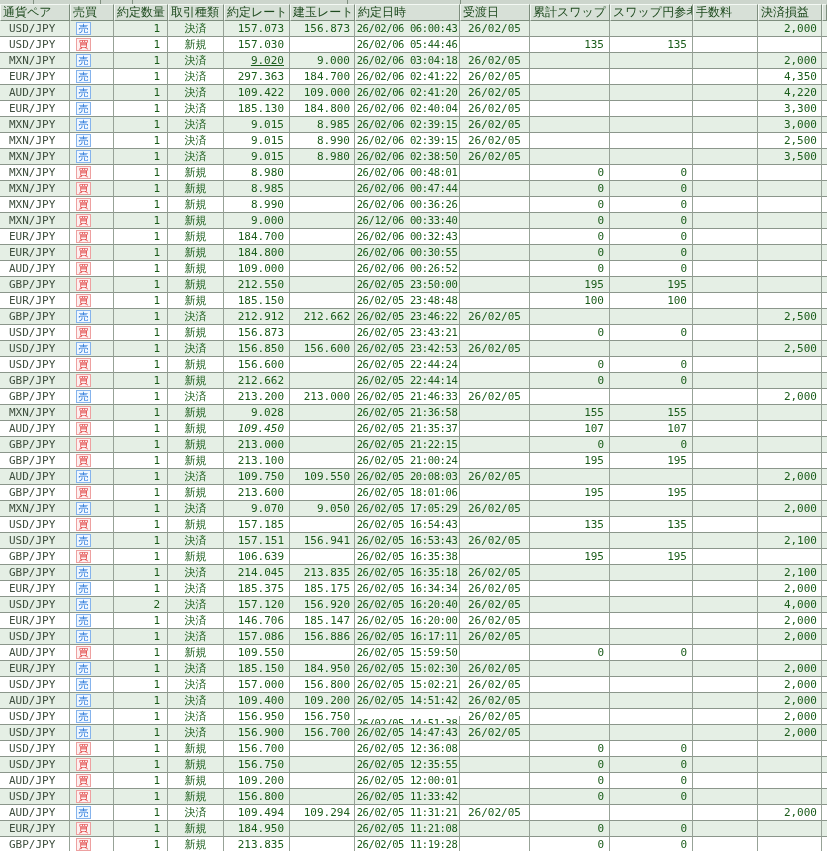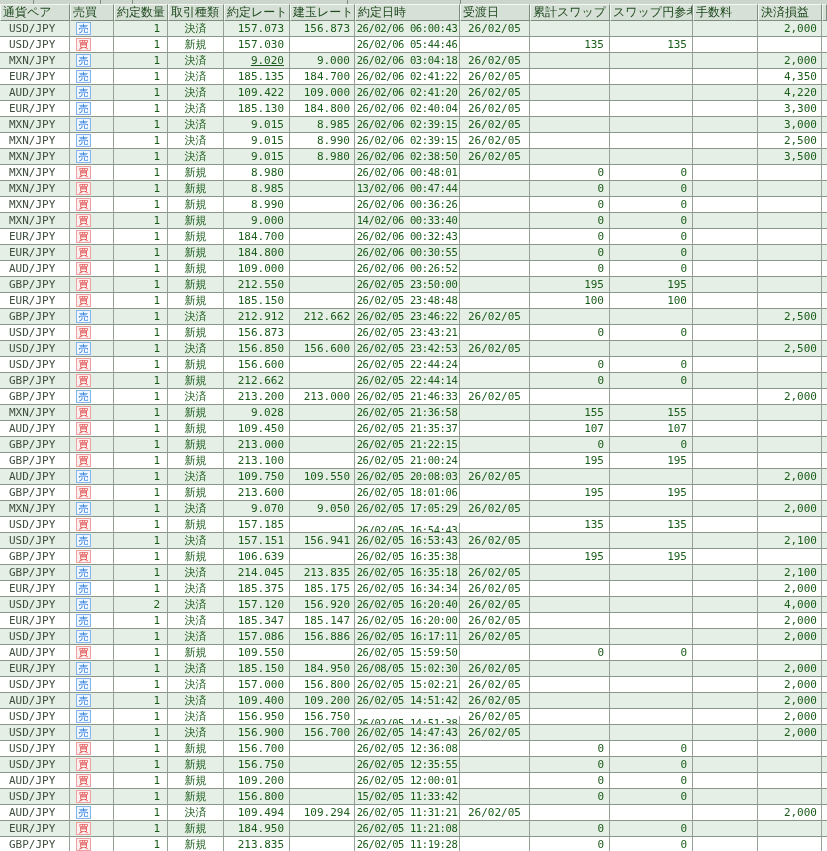--- a/index.html
+++ b/index.html
@@ -106,21 +106,21 @@
         <div class="cell ar pr5" style="width: 83px;"></div>
         <div class="cell ar pr5" style="width: 65px;"></div>
         <div class="cell ar pr4" style="width: 64px;">2,000</div>
         <div class="cell sliver" style="width: 5px;"></div>
       </div>
       <div class="row even">
         <div class="cell pair" style="width: 70px;">EUR/JPY</div>
         <div class="cell side" style="width: 44px;"><span class="badge badge-sell">売</span></div>
         <div class="cell ar pr7" style="width: 54px;">1</div>
         <div class="cell ac" style="width: 56px;">決済</div>
-        <div class="cell ar pr5" style="width: 66px;">185.135</div>
+        <div class="cell ar pr5" style="width: 66px;">297.363</div>
         <div class="cell ar pr4" style="width: 65px;">184.700</div>
         <div class="cell ac dt" style="width: 105px;">26/02/06 02:41:22</div>
         <div class="cell ac" style="width: 70px;">26/02/05</div>
         <div class="cell ar pr5" style="width: 80px;"></div>
         <div class="cell ar pr5" style="width: 83px;"></div>
         <div class="cell ar pr5" style="width: 65px;"></div>
         <div class="cell ar pr4" style="width: 64px;">4,350</div>
         <div class="cell sliver" style="width: 5px;"></div>
       </div>
       <div class="row odd">
@@ -213,21 +213,21 @@
         <div class="cell ar pr4" style="width: 64px;"></div>
         <div class="cell sliver" style="width: 5px;"></div>
       </div>
       <div class="row odd">
         <div class="cell pair" style="width: 70px;">MXN/JPY</div>
         <div class="cell side" style="width: 44px;"><span class="badge badge-buy">買</span></div>
         <div class="cell ar pr7" style="width: 54px;">1</div>
         <div class="cell ac" style="width: 56px;">新規</div>
         <div class="cell ar pr5" style="width: 66px;">8.985</div>
         <div class="cell ar pr4" style="width: 65px;"></div>
-        <div class="cell ac dt" style="width: 105px;">13/02/06 00:47:44</div>
+        <div class="cell ac dt" style="width: 105px;">26/02/06 00:47:44</div>
         <div class="cell ac" style="width: 70px;"></div>
         <div class="cell ar pr5" style="width: 80px;">0</div>
         <div class="cell ar pr5" style="width: 83px;">0</div>
         <div class="cell ar pr5" style="width: 65px;"></div>
         <div class="cell ar pr4" style="width: 64px;"></div>
         <div class="cell sliver" style="width: 5px;"></div>
       </div>
       <div class="row even">
         <div class="cell pair" style="width: 70px;">MXN/JPY</div>
         <div class="cell side" style="width: 44px;"><span class="badge badge-buy">買</span></div>
@@ -243,21 +243,21 @@
         <div class="cell ar pr4" style="width: 64px;"></div>
         <div class="cell sliver" style="width: 5px;"></div>
       </div>
       <div class="row odd">
         <div class="cell pair" style="width: 70px;">MXN/JPY</div>
         <div class="cell side" style="width: 44px;"><span class="badge badge-buy">買</span></div>
         <div class="cell ar pr7" style="width: 54px;">1</div>
         <div class="cell ac" style="width: 56px;">新規</div>
         <div class="cell ar pr5" style="width: 66px;">9.000</div>
         <div class="cell ar pr4" style="width: 65px;"></div>
-        <div class="cell ac dt" style="width: 105px;">14/02/06 00:33:40</div>
+        <div class="cell ac dt" style="width: 105px;">26/12/06 00:33:40</div>
         <div class="cell ac" style="width: 70px;"></div>
         <div class="cell ar pr5" style="width: 80px;">0</div>
         <div class="cell ar pr5" style="width: 83px;">0</div>
         <div class="cell ar pr5" style="width: 65px;"></div>
         <div class="cell ar pr4" style="width: 64px;"></div>
         <div class="cell sliver" style="width: 5px;"></div>
       </div>
       <div class="row even">
         <div class="cell pair" style="width: 70px;">EUR/JPY</div>
         <div class="cell side" style="width: 44px;"><span class="badge badge-buy">買</span></div>
@@ -436,21 +436,21 @@
         <div class="cell ar pr5" style="width: 83px;">155</div>
         <div class="cell ar pr5" style="width: 65px;"></div>
         <div class="cell ar pr4" style="width: 64px;"></div>
         <div class="cell sliver" style="width: 5px;"></div>
       </div>
       <div class="row even">
         <div class="cell pair" style="width: 70px;">AUD/JPY</div>
         <div class="cell side" style="width: 44px;"><span class="badge badge-buy">買</span></div>
         <div class="cell ar pr7" style="width: 54px;">1</div>
         <div class="cell ac" style="width: 56px;">新規</div>
-        <div class="cell ar pr5" style="width: 66px;">109.450</div>
+        <div class="cell ar pr5" style="width: 66px; font-style: italic;">109.450</div>
         <div class="cell ar pr4" style="width: 65px;"></div>
         <div class="cell ac dt" style="width: 105px;">26/02/05 21:35:37</div>
         <div class="cell ac" style="width: 70px;"></div>
         <div class="cell ar pr5" style="width: 80px;">107</div>
         <div class="cell ar pr5" style="width: 83px;">107</div>
         <div class="cell ar pr5" style="width: 65px;"></div>
         <div class="cell ar pr4" style="width: 64px;"></div>
         <div class="cell sliver" style="width: 5px;"></div>
       </div>
       <div class="row odd">
@@ -528,21 +528,21 @@
         <div class="cell ar pr4" style="width: 64px;">2,000</div>
         <div class="cell sliver" style="width: 5px;"></div>
       </div>
       <div class="row even">
         <div class="cell pair" style="width: 70px;">USD/JPY</div>
         <div class="cell side" style="width: 44px;"><span class="badge badge-buy">買</span></div>
         <div class="cell ar pr7" style="width: 54px;">1</div>
         <div class="cell ac" style="width: 56px;">新規</div>
         <div class="cell ar pr5" style="width: 66px;">157.185</div>
         <div class="cell ar pr4" style="width: 65px;"></div>
-        <div class="cell ac dt" style="width: 105px; margin-top: 6px;">26/02/05 16:54:43</div>
+        <div class="cell ac dt" style="width: 105px;">26/02/05 16:54:43</div>
         <div class="cell ac" style="width: 70px;"></div>
         <div class="cell ar pr5" style="width: 80px;">135</div>
         <div class="cell ar pr5" style="width: 83px;">135</div>
         <div class="cell ar pr5" style="width: 65px;"></div>
         <div class="cell ar pr4" style="width: 64px;"></div>
         <div class="cell sliver" style="width: 5px;"></div>
       </div>
       <div class="row odd">
         <div class="cell pair" style="width: 70px;">USD/JPY</div>
         <div class="cell side" style="width: 44px;"><span class="badge badge-sell">売</span></div>
@@ -616,21 +616,21 @@
         <div class="cell ar pr5" style="width: 83px;"></div>
         <div class="cell ar pr5" style="width: 65px;"></div>
         <div class="cell ar pr4" style="width: 64px;">4,000</div>
         <div class="cell sliver" style="width: 5px;"></div>
       </div>
       <div class="row even">
         <div class="cell pair" style="width: 70px;">EUR/JPY</div>
         <div class="cell side" style="width: 44px;"><span class="badge badge-sell">売</span></div>
         <div class="cell ar pr7" style="width: 54px;">1</div>
         <div class="cell ac" style="width: 56px;">決済</div>
-        <div class="cell ar pr5" style="width: 66px;">185.347</div>
+        <div class="cell ar pr5" style="width: 66px;">146.706</div>
         <div class="cell ar pr4" style="width: 65px;">185.147</div>
         <div class="cell ac dt" style="width: 105px;">26/02/05 16:20:00</div>
         <div class="cell ac" style="width: 70px;">26/02/05</div>
         <div class="cell ar pr5" style="width: 80px;"></div>
         <div class="cell ar pr5" style="width: 83px;"></div>
         <div class="cell ar pr5" style="width: 65px;"></div>
         <div class="cell ar pr4" style="width: 64px;">2,000</div>
         <div class="cell sliver" style="width: 5px;"></div>
       </div>
       <div class="row odd">
@@ -663,21 +663,21 @@
         <div class="cell ar pr4" style="width: 64px;"></div>
         <div class="cell sliver" style="width: 5px;"></div>
       </div>
       <div class="row odd">
         <div class="cell pair" style="width: 70px;">EUR/JPY</div>
         <div class="cell side" style="width: 44px;"><span class="badge badge-sell">売</span></div>
         <div class="cell ar pr7" style="width: 54px;">1</div>
         <div class="cell ac" style="width: 56px;">決済</div>
         <div class="cell ar pr5" style="width: 66px;">185.150</div>
         <div class="cell ar pr4" style="width: 65px;">184.950</div>
-        <div class="cell ac dt" style="width: 105px;">26/08/05 15:02:30</div>
+        <div class="cell ac dt" style="width: 105px;">26/02/05 15:02:30</div>
         <div class="cell ac" style="width: 70px;">26/02/05</div>
         <div class="cell ar pr5" style="width: 80px;"></div>
         <div class="cell ar pr5" style="width: 83px;"></div>
         <div class="cell ar pr5" style="width: 65px;"></div>
         <div class="cell ar pr4" style="width: 64px;">2,000</div>
         <div class="cell sliver" style="width: 5px;"></div>
       </div>
       <div class="row even">
         <div class="cell pair" style="width: 70px;">USD/JPY</div>
         <div class="cell side" style="width: 44px;"><span class="badge badge-sell">売</span></div>
@@ -783,21 +783,21 @@
         <div class="cell ar pr4" style="width: 64px;"></div>
         <div class="cell sliver" style="width: 5px;"></div>
       </div>
       <div class="row odd">
         <div class="cell pair" style="width: 70px;">USD/JPY</div>
         <div class="cell side" style="width: 44px;"><span class="badge badge-buy">買</span></div>
         <div class="cell ar pr7" style="width: 54px;">1</div>
         <div class="cell ac" style="width: 56px;">新規</div>
         <div class="cell ar pr5" style="width: 66px;">156.800</div>
         <div class="cell ar pr4" style="width: 65px;"></div>
-        <div class="cell ac dt" style="width: 105px;">15/02/05 11:33:42</div>
+        <div class="cell ac dt" style="width: 105px;">26/02/05 11:33:42</div>
         <div class="cell ac" style="width: 70px;"></div>
         <div class="cell ar pr5" style="width: 80px;">0</div>
         <div class="cell ar pr5" style="width: 83px;">0</div>
         <div class="cell ar pr5" style="width: 65px;"></div>
         <div class="cell ar pr4" style="width: 64px;"></div>
         <div class="cell sliver" style="width: 5px;"></div>
       </div>
       <div class="row even">
         <div class="cell pair" style="width: 70px;">AUD/JPY</div>
         <div class="cell side" style="width: 44px;"><span class="badge badge-sell">売</span></div>

